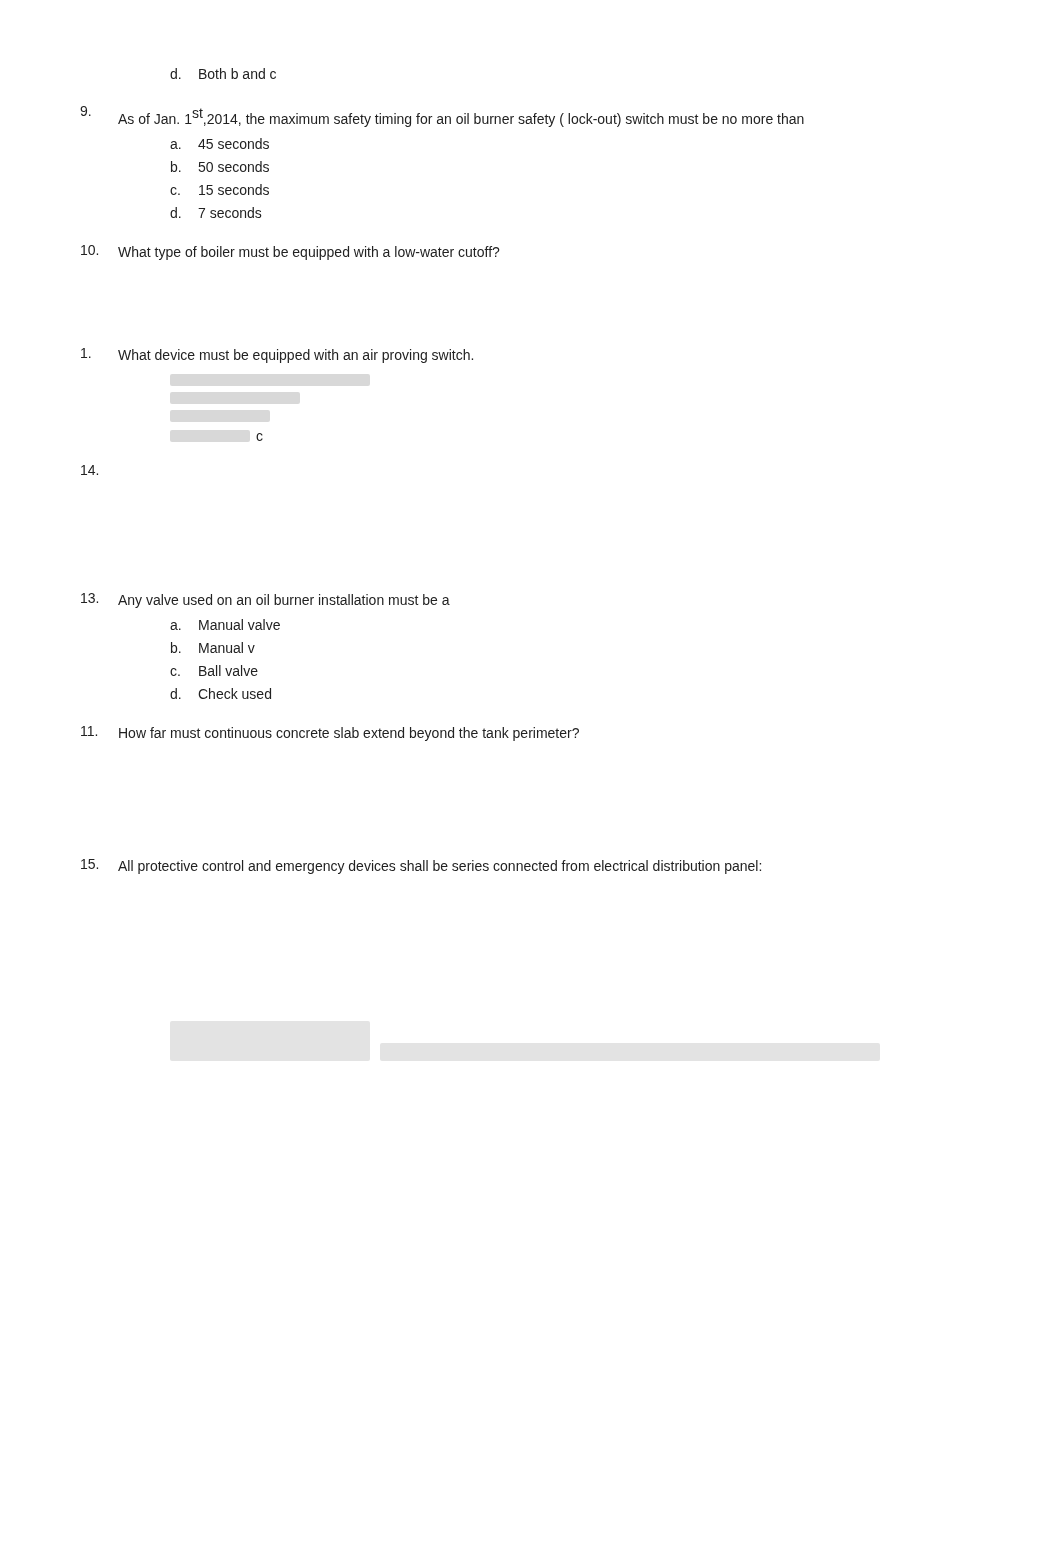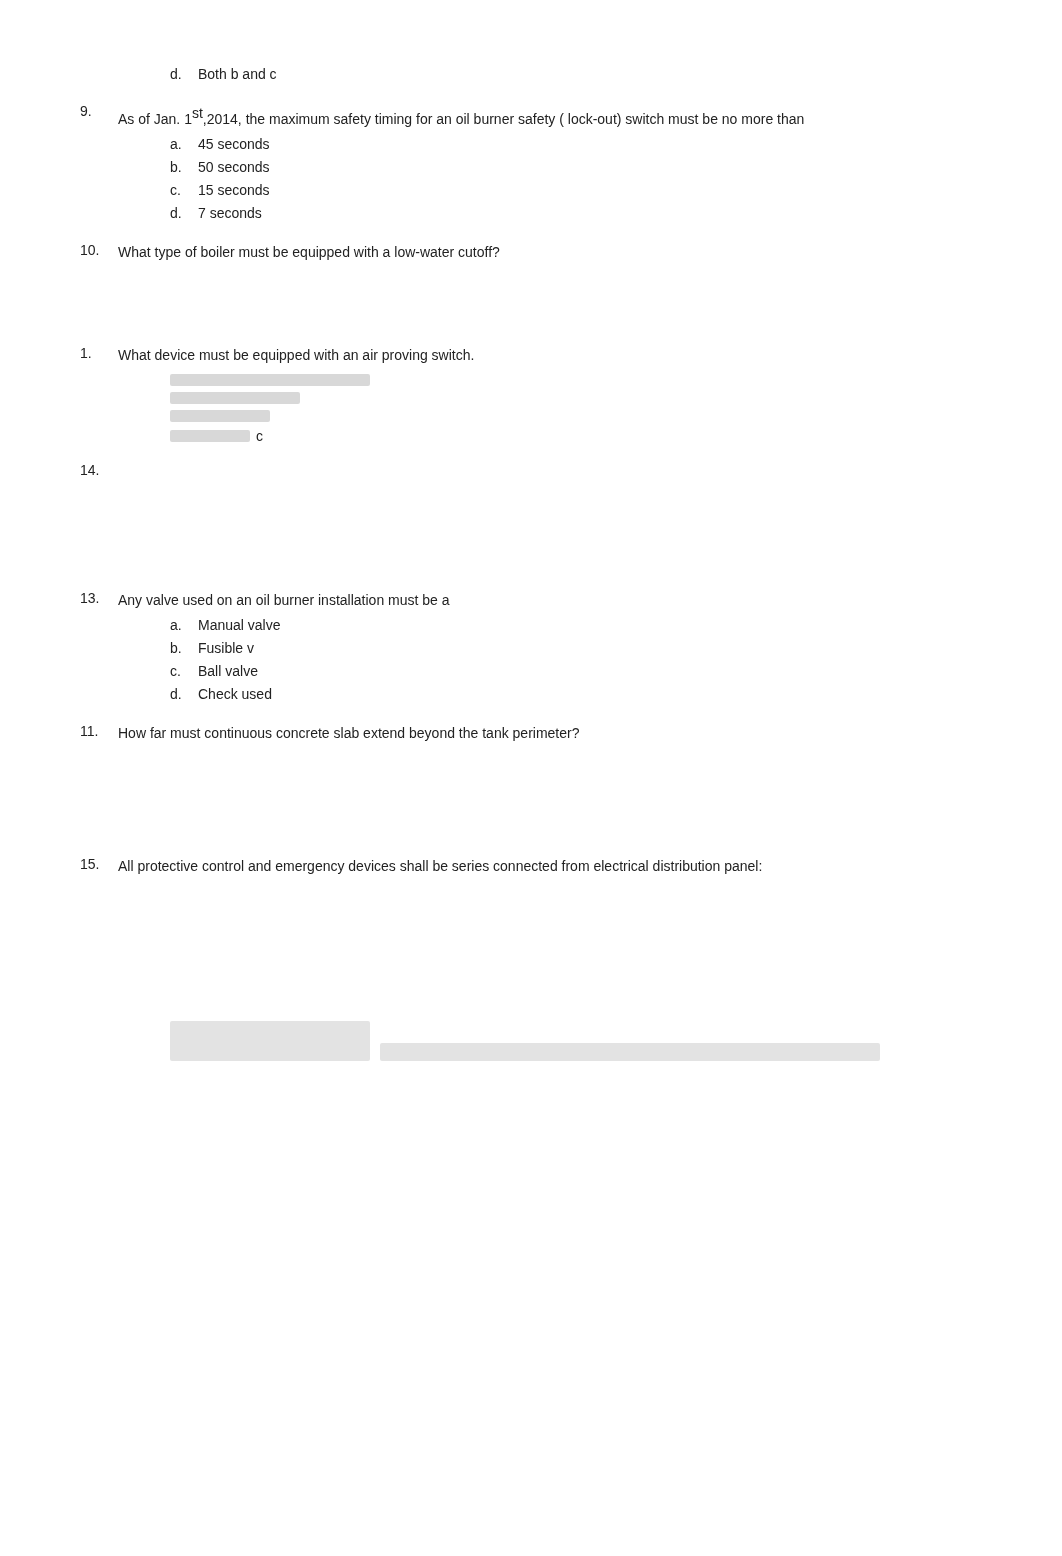--- a/index.html
+++ b/index.html
@@ -196,21 +196,21 @@
     <span class="question-number">13.</span>
     <span class="question-text">Any valve used on an oil burner installation must be a</span>
   </div>
   <ul class="answer-list">
     <li>
       <span class="answer-letter">a.</span>
       <span>Manual valve</span>
     </li>
     <li>
       <span class="answer-letter">b.</span>
-      <span>Fusible v</span>
+      <span>Manual v</span>
     </li>
     <li>
       <span class="answer-letter">c.</span>
       <span>Ball valve</span>
     </li>
     <li>
       <span class="answer-letter">d.</span>
       <span>Check used</span>
     </li>
   </ul>

